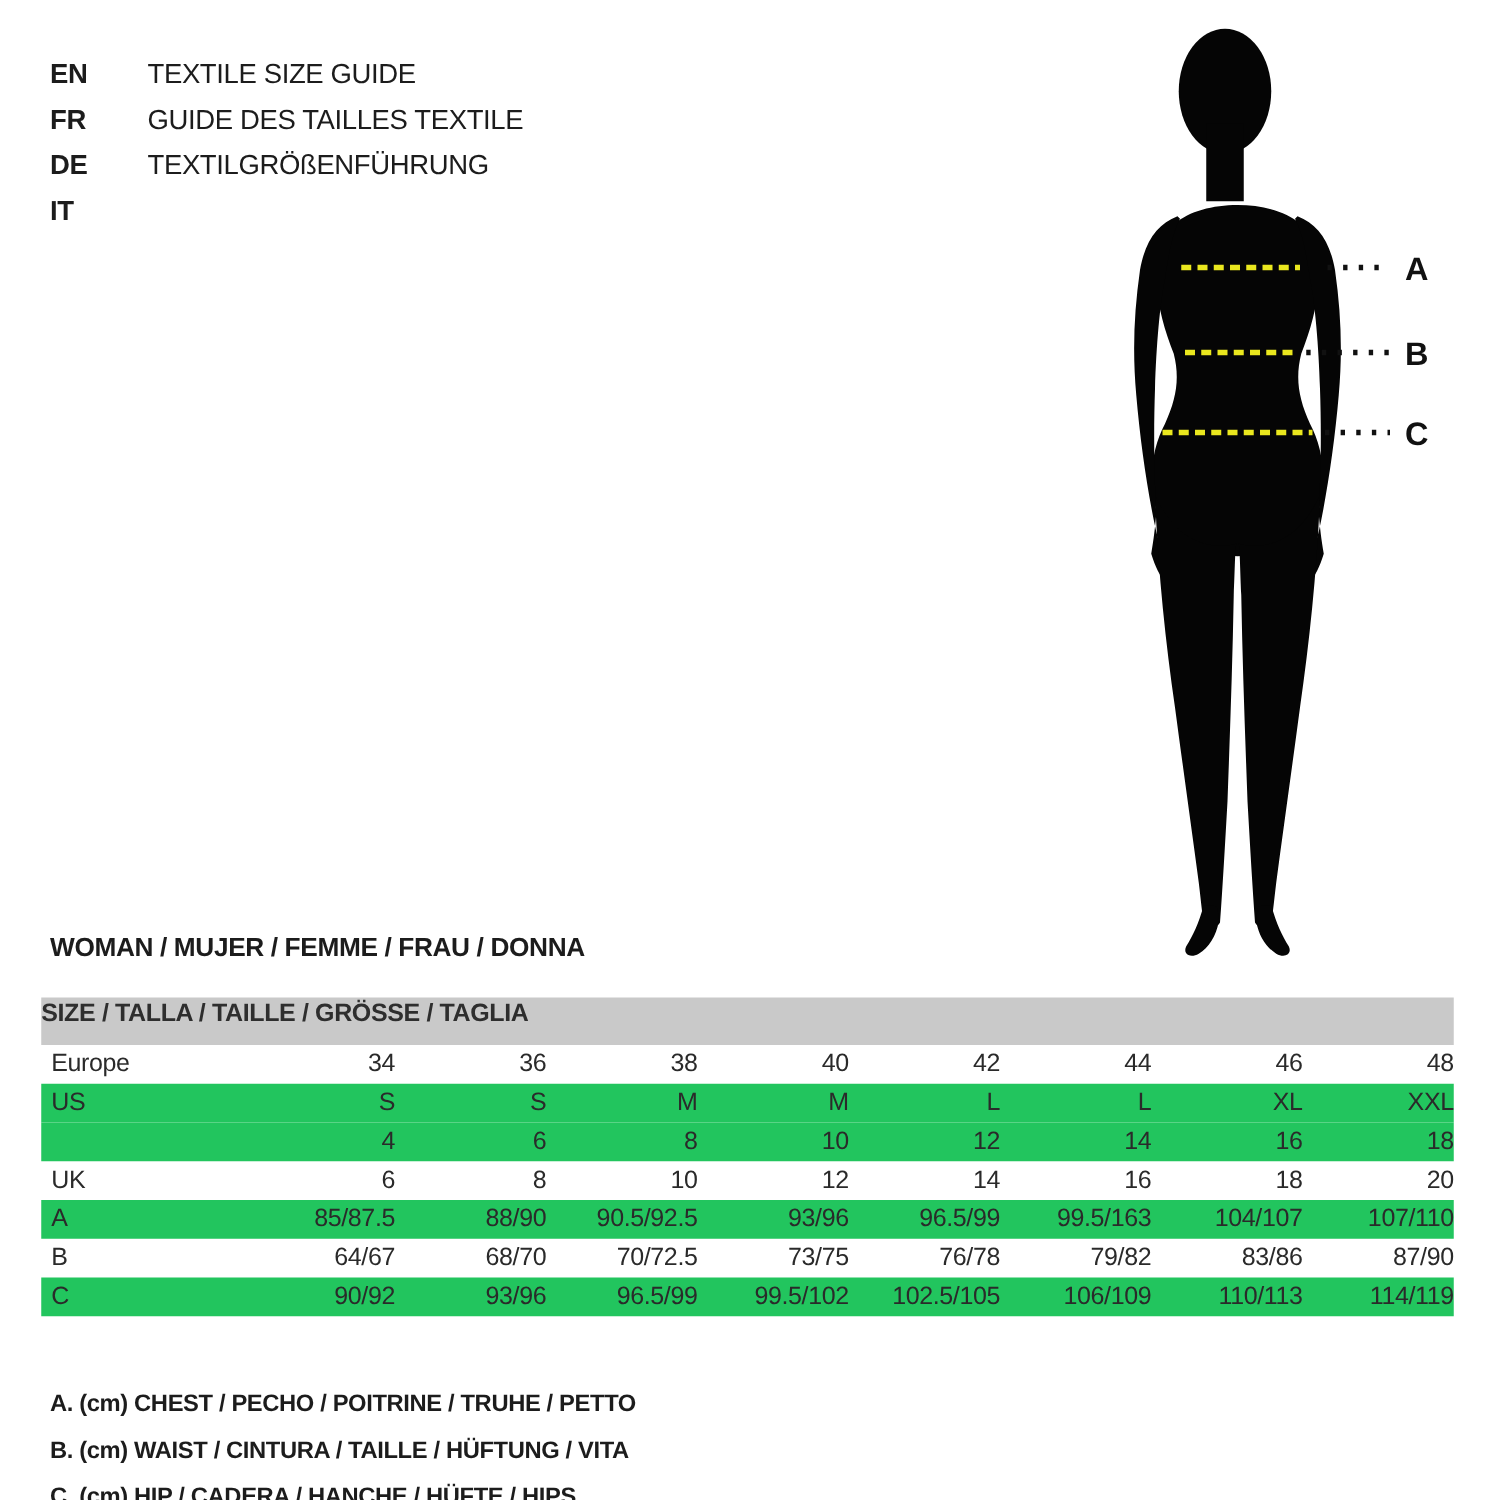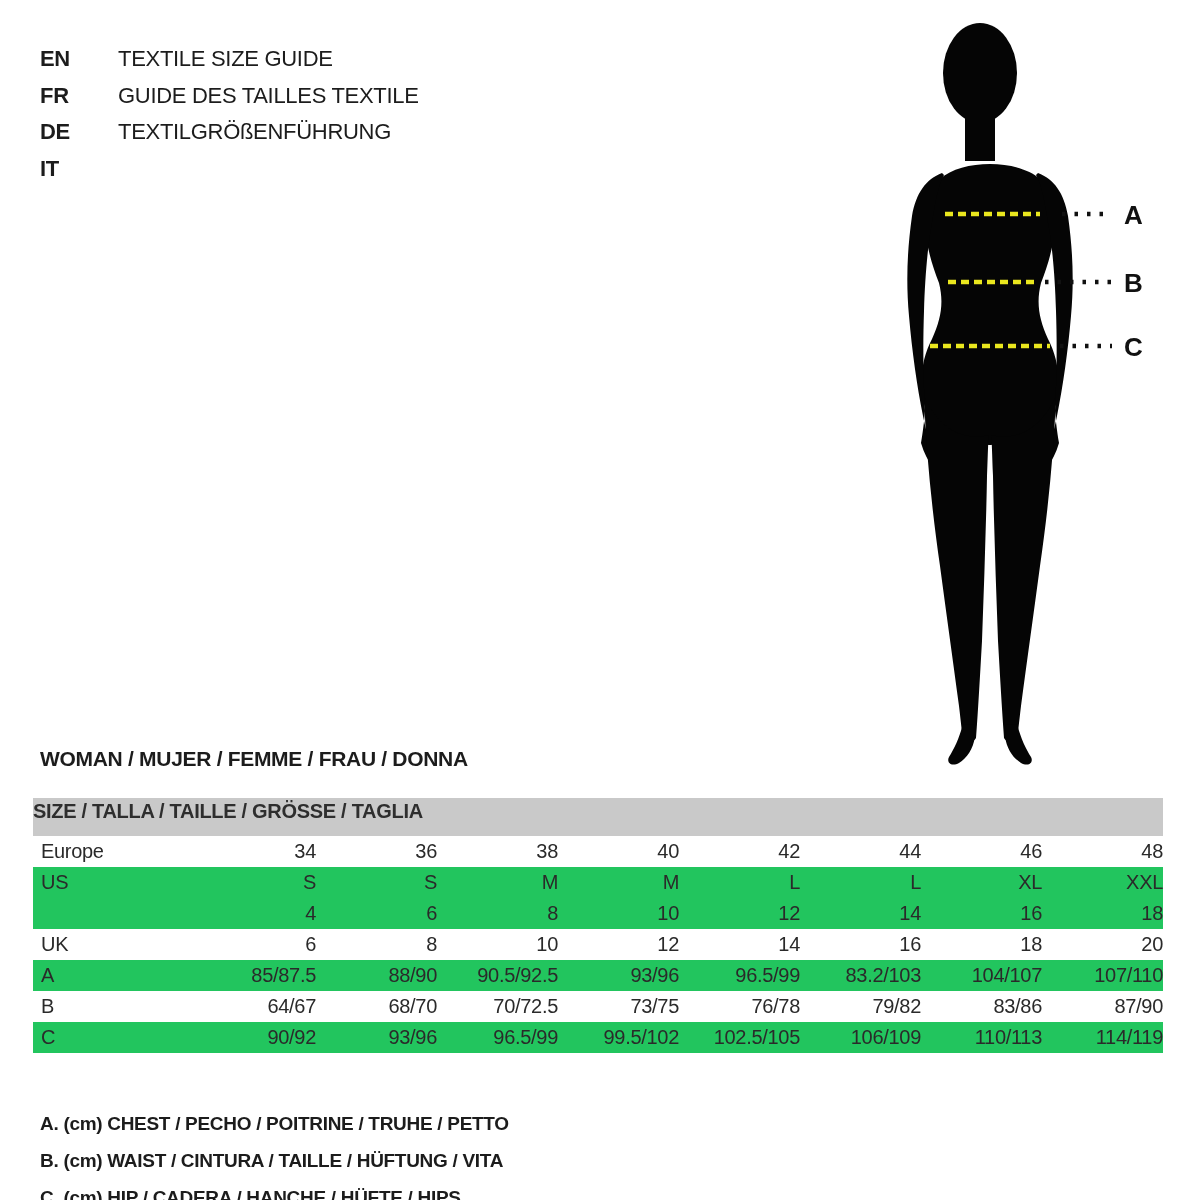--- a/index.html
+++ b/index.html
@@ -191,21 +191,21 @@
           <span class="t-cell">18</span>
           <span class="t-cell">20</span>
         </div>
         <div class="t-row shaded">
           <span class="t-label">A</span>
           <span class="t-cell">85/87.5</span>
           <span class="t-cell">88/90</span>
           <span class="t-cell">90.5/92.5</span>
           <span class="t-cell">93/96</span>
           <span class="t-cell">96.5/99</span>
-          <span class="t-cell">83.2/103</span>
+          <span class="t-cell">99.5/163</span>
           <span class="t-cell">104/107</span>
           <span class="t-cell">107/110</span>
         </div>
         <div class="t-row">
           <span class="t-label">B</span>
           <span class="t-cell">64/67</span>
           <span class="t-cell">68/70</span>
           <span class="t-cell">70/72.5</span>
           <span class="t-cell">73/75</span>
           <span class="t-cell">76/78</span>

